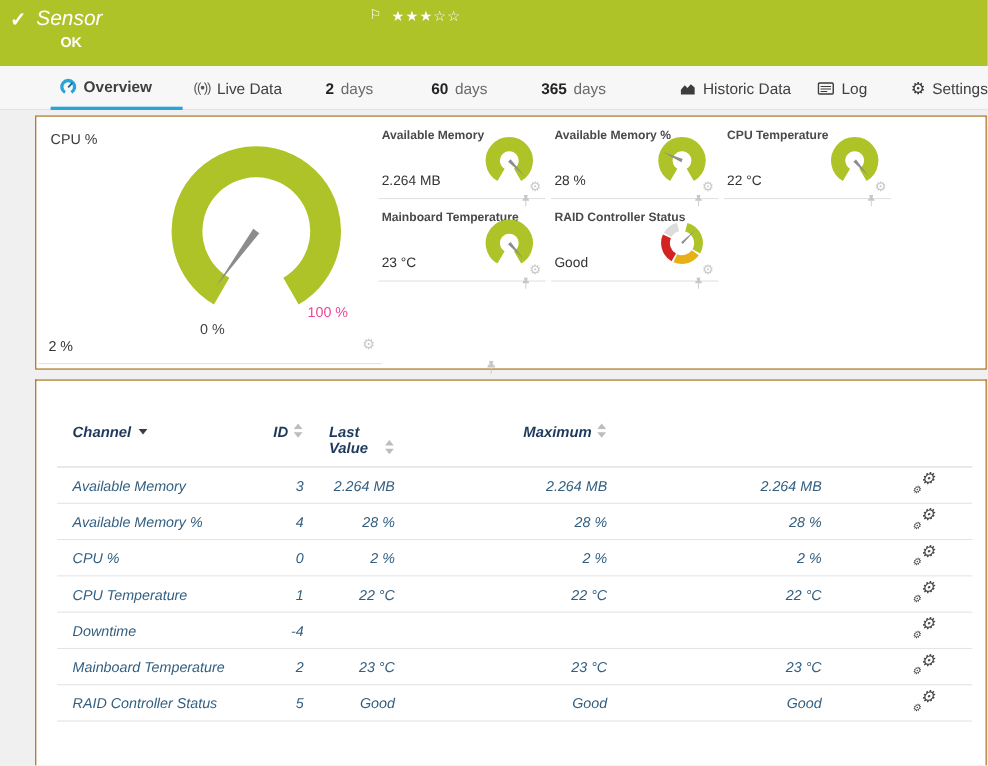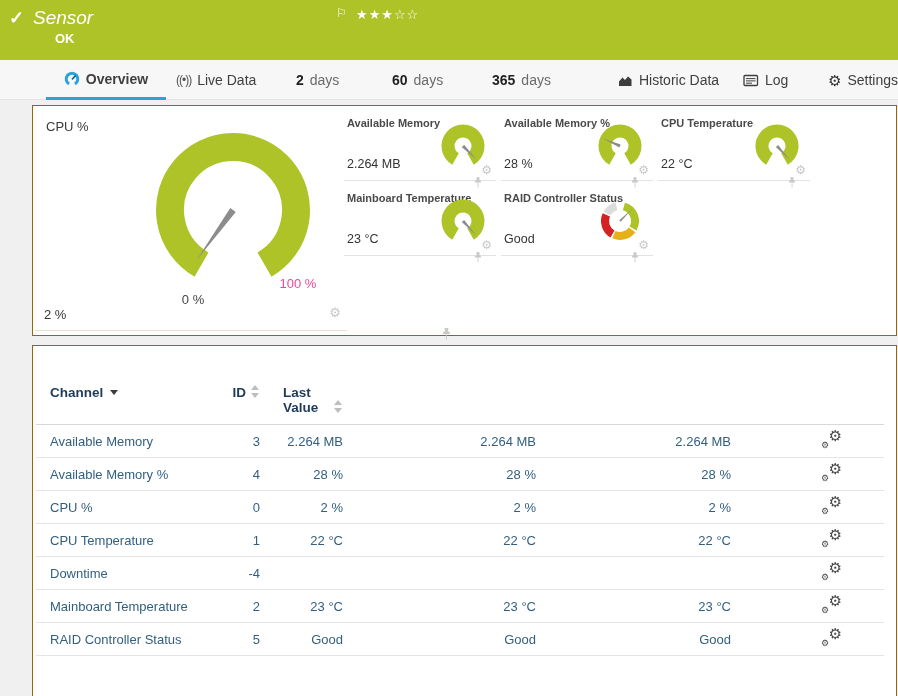--- a/index.html
+++ b/index.html
@@ -17,21 +17,21 @@
   .topbar .title { position:absolute; left:90px; top:6px; font-size:19px; font-weight:bold; }
   .topbar .flag  { position:absolute; left:336px; top:6px; font-size:12px; }
   .topbar .stars { position:absolute; left:356px; top:7px; font-size:13px; letter-spacing:1px; }
   .topbar .status{ position:absolute; left:55px; top:31px; font-size:13px; font-weight:bold; }
   
   .tabstrip { position:absolute; top:60px; left:0; right:0; height:40px; background:#f7f7f7; border-bottom:1px solid #e3e3e3; }
   .tab { position:absolute; top:0; height:40px; display:flex; align-items:center; gap:6px; font-size:14px; color:#3f3f3f; cursor:pointer; padding:0 8px; }
   .tab.active { border-bottom:3px solid #2aa3d8; font-weight:bold; }
   .tab .num { font-weight:bold; color:#222; }
   .tab .days { color:#6b6b6b; }
-  .tab-overview { left:46px; width:120px;justify-content:center; }
+  .tab-overview { left:46px; width:120px; }
   .tab-live { left:168px; }
   .tab-2d { left:288px; }
   .tab-30d { left:384px; }
   .tab-365d { left:484px; }
   .tab-historic { left:610px; }
   .tab-log { left:735px; }
   .tab-settings { left:820px; }
   .liveicon { font-size:12px; color:#555; letter-spacing:-1px; }
   .gearglyph { font-size:15px; color:#333; line-height:1; }
   
@@ -54,21 +54,21 @@
   .st-2 { left:468px; top:5px; }
   .st-3 { left:625px; top:5px; }
   .st-4 { left:311px; top:80px; }
   .st-5 { left:468px; top:80px; }
   .stile .t { position:absolute; left:3px; top:6px; font-size:11px; font-weight:bold; color:#4a4a4a; white-space:nowrap; }
   .stile svg { position:absolute; right:10px; top:13px; }
   .stile .v { position:absolute; left:3px; bottom:9px; font-size:12.5px; color:#333; }
   .stile .tileicons { right:4px; bottom:4px; }
   .stile .tileicons .g { font-size:12px; }
   
-  .tbl { position:absolute; top:39px; left:3px; right:12px; }
+  .tbl { position:absolute; top:39px; left:19px; right:12px;font-style:italic; }
   .thead, .trow { display:grid; grid-template-columns:145px 65px 83px 193px 195px 1fr; padding-left:14px; }
   .thead { align-items:start; border-bottom:1px solid #d8d8d8; padding-bottom:8px; min-height:40px;
            font-weight:bold; color:#1d3a5c; font-size:13.5px; }
   .thead .c { white-space:nowrap; }
   .thead .r { text-align:right; }
   .lastcol .wrapword { display:inline-block; max-width:46px; text-align:left; }
   .trow { align-items:center; height:33px; border-bottom:1px solid #e4e4e4; font-size:13px; color:#325f80; }
   .trow .r { text-align:right; }
   .trow .gearcell { text-align:center; padding-left:48px; }
   
@@ -243,20 +243,21 @@
   </div>
 </div>
 
 <div class="panel panel-table">
   <div class="tbl">
 
     <div class="thead">
       <div class="c"><span>Channel</span><span class="sortdown"></span></div>
       <div class="c r"><span>ID</span><span class="sort"></span></div>
       <div class="r lastcol"><span class="wrapword">Last Value</span><span class="sort"></span></div>
+      <div class="c r"><span>Maximum</span><span class="sort"></span></div>
       <div></div>
     </div>
 
     <div class="trow">
       <div>Available Memory</div>
       <div class="r">3</div>
       <div class="r">2.264 MB</div>
       <div class="r">2.264 MB</div>
       <div class="r">2.264 MB</div>
       <div class="gearcell"><span class="gearduo"><span class="small">⚙</span><span class="big">⚙</span></span></div>

